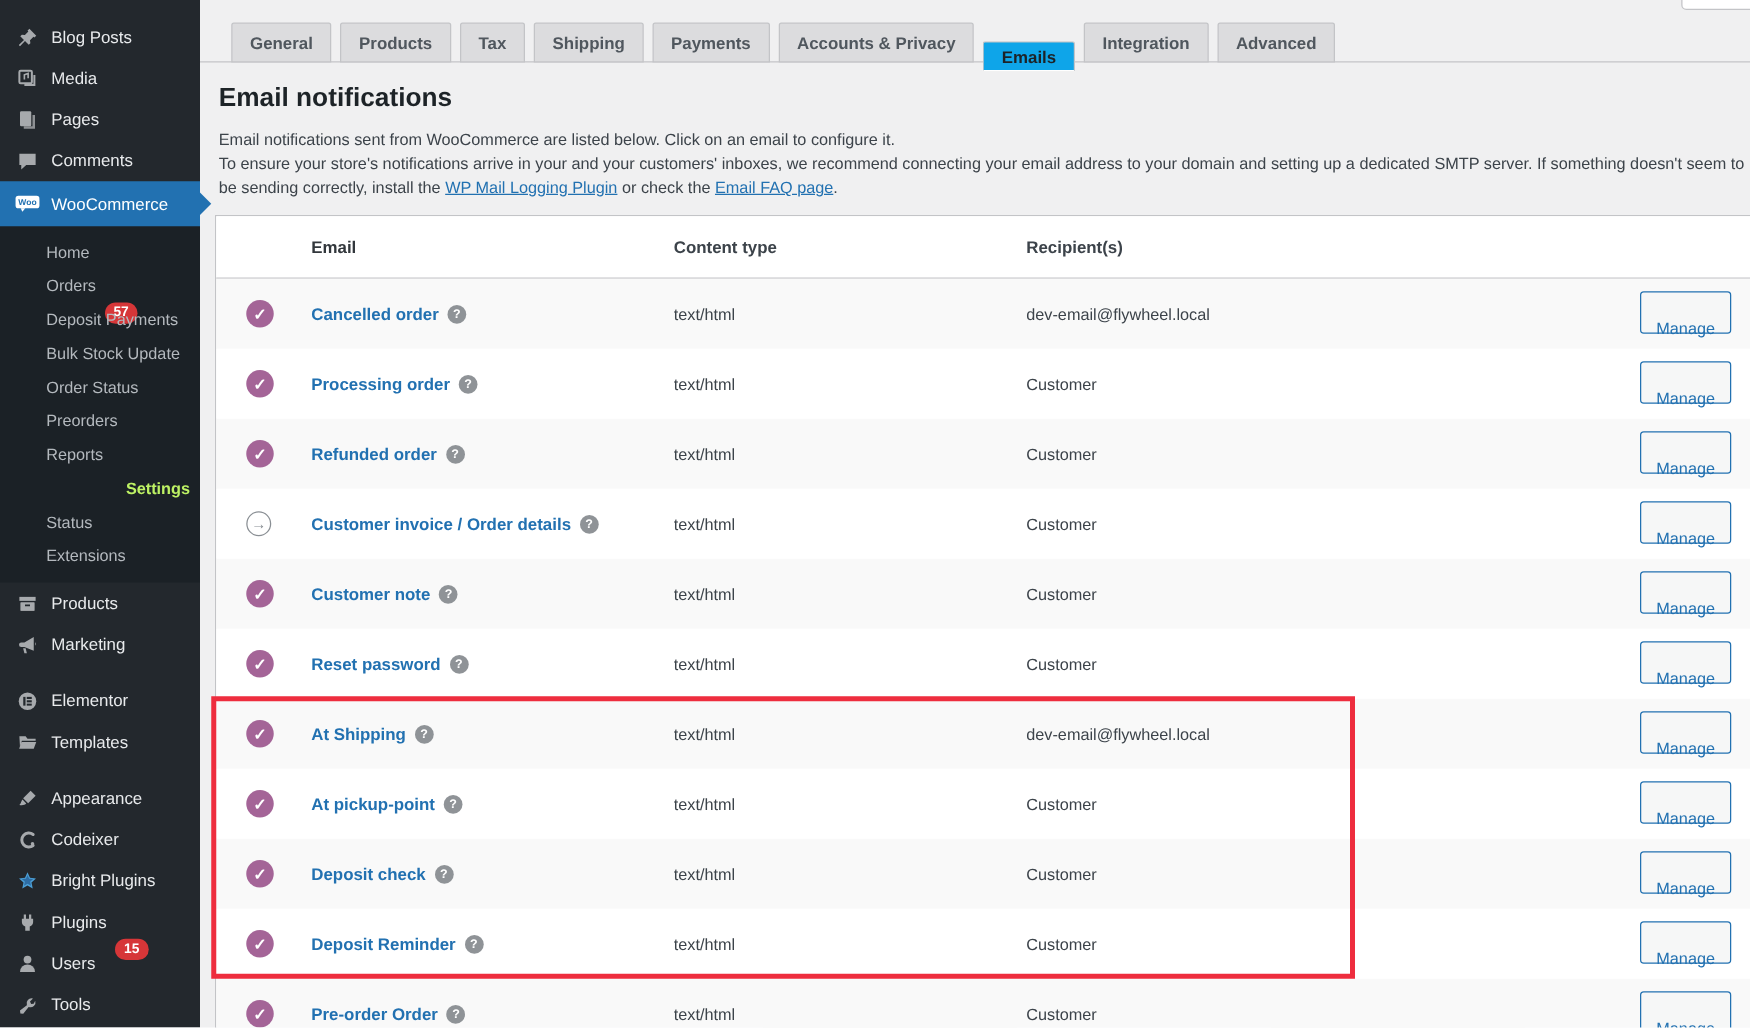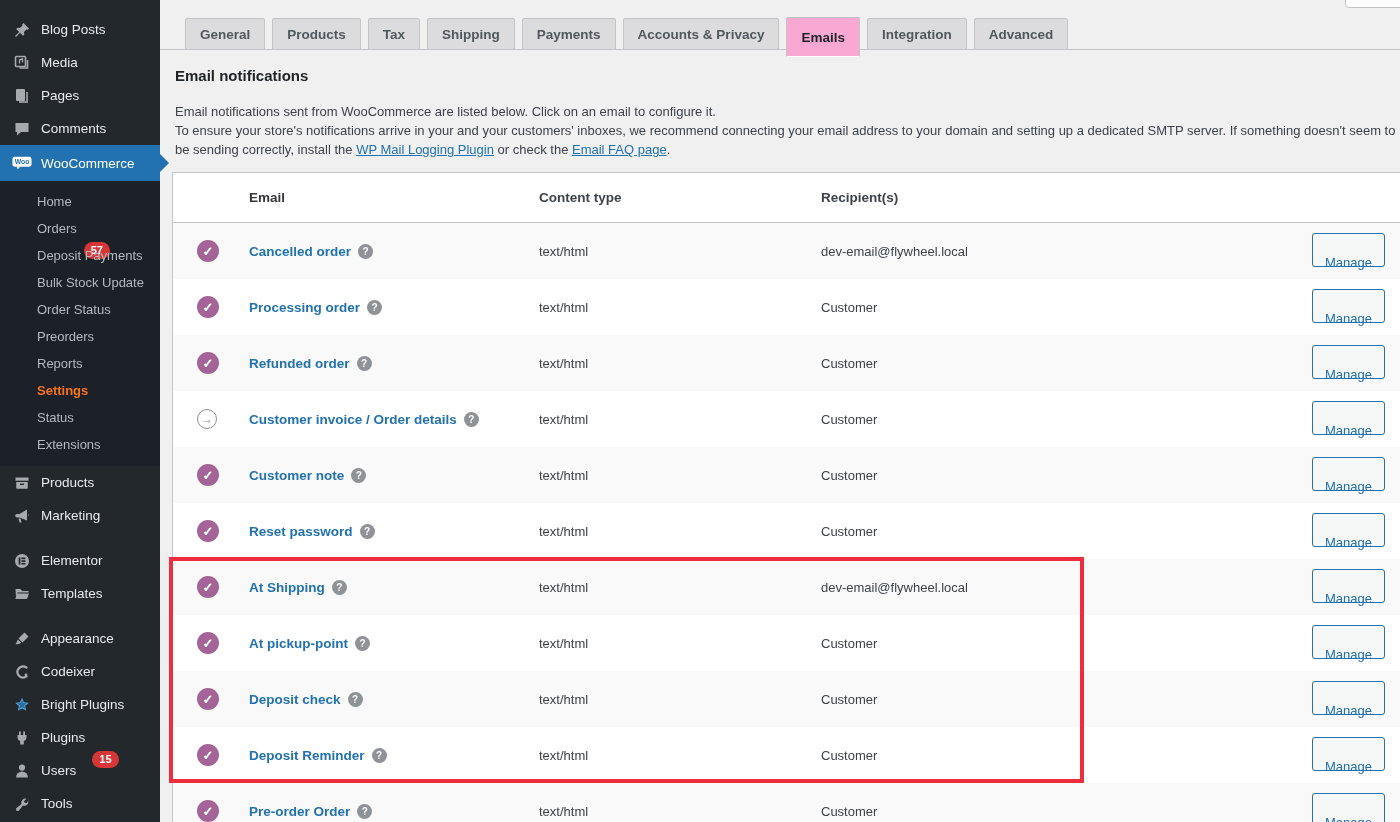--- a/index.html
+++ b/index.html
@@ -33,21 +33,21 @@
   .menu-item.active::after {
     content:""; position:absolute; right:-9px; top:50%; margin-top:-9px;
     border-top:9px solid transparent; border-bottom:9px solid transparent;
     border-left:9px solid #2271b1;
   }
   .submenu { background:#1b2126; padding:7px 0 8px 0; }
   .submenu-item {
     display:flex; align-items:center; height:27px; padding:0 8px 0 37px;
     font-size:13px; color:#b4b9be; cursor:pointer;
   }
-  .submenu-item.current { color:#f97316; font-weight:bold; }
+  .submenu-item.current { color:#bef264; font-weight:bold;justify-content:flex-end; }
   .section-gap { margin-top:12px; }
   .badge {
     display:inline-block; margin-left:7px; background:#d63638; color:#fff;
     font-size:11px; font-weight:bold; line-height:17px; padding:0 7px;
     border-radius:10px;
     margin-top:44px;
   }
   .mi-icon svg { display:block; }
 
   
@@ -59,27 +59,27 @@
     position:absolute; left:25px; bottom:-1px;
     display:flex; align-items:flex-end; gap:7px;text-align:right;
   }
   .tab {
     height:32px; padding:0 14px; display:flex; align-items:center;
     background:#dcdcde; border:1px solid #c3c4c7; border-bottom:1px solid #c3c4c7;
     border-radius:2px 2px 0 0; font-size:13.5px; font-weight:600; color:#50575e;
     cursor:pointer; white-space:nowrap;
   }
   .tab.active {
-    background:#f9a8d4; color:#1d2327; height:40px; margin-bottom:-7px;
+    background:#0ea5e9; color:#1d2327; height:24px; margin-bottom:-7px;
     border-bottom:1px solid #fff; font-weight:bold;
   }
 
   
   #page-heading {
-    position:absolute; left:175px; top:67px; font-size:15px; font-weight:bold;
+    position:absolute; left:175px; top:67px; font-size:21px; font-weight:bold;
     color:#1d2327;
   }
   #intro-block { position:absolute; left:175px; top:102px; line-height:19px; width:1400px; }
   .nowrap-line { white-space:nowrap; }
   .text-link { color:#2271b1; text-decoration:underline; cursor:pointer; }
 
   
   #email-table {
     position:absolute; left:172px; top:172px; width:1250px;
     background:#fff; border:1px solid #c3c4c7;

